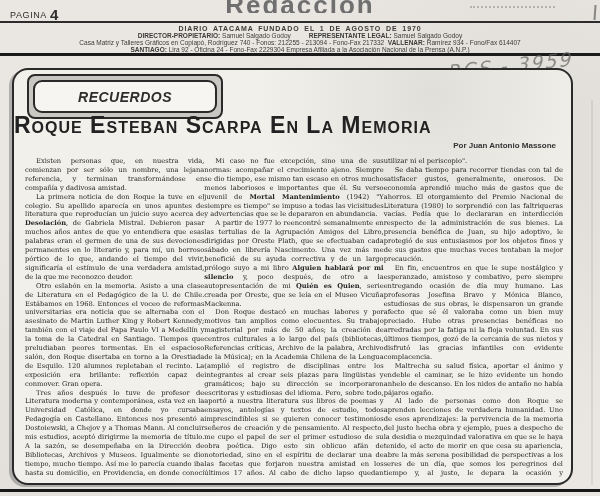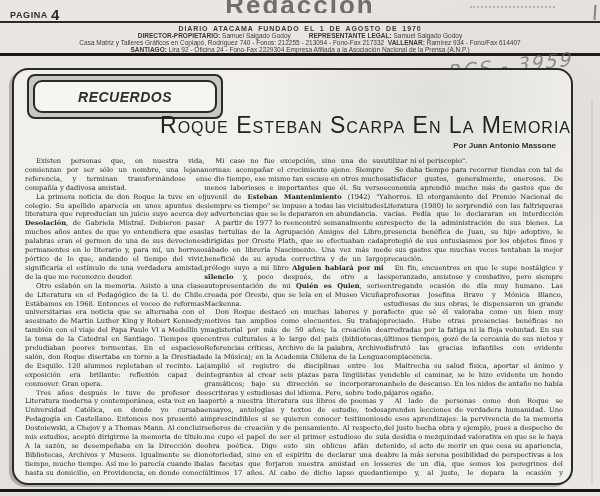--- a/index.html
+++ b/index.html
@@ -2,21 +2,21 @@
 <html lang="es"><head>
 <meta charset="utf-8">
 <style>
   html,body{margin:0;padding:0;}
   body{width:600px;height:496px;background:#dcdad6;font-family:"Liberation Sans",sans-serif;}
   .page{position:relative;width:600px;height:496px;background:#eae7e2;overflow:hidden;
         background-image:radial-gradient(circle at 88% 30%, rgba(205,203,197,.35), transparent 45%),
                          radial-gradient(circle at 10% 95%, rgba(208,205,199,.3), transparent 40%);}
   
   .page-label{position:absolute;left:10px;top:6px;color:#2e2e2e;}
-  .page-label .lbl{font-size:9px;font-weight:bold;letter-spacing:.6px;vertical-align:2px;}
+  .page-label .lbl{font-size:9px;font-weight:normal;letter-spacing:.6px;vertical-align:2px;}
   .page-label .num{font-size:15px;font-weight:bold;margin-left:3px;}
   .ghost-strip{position:absolute;left:0;top:0;width:100%;height:13px;overflow:hidden;text-align:center;}
   .ghost-strip span{display:inline-block;margin-top:-15px;font-size:26px;font-weight:bold;
         letter-spacing:2px;color:#6f6f6f;filter:blur(.6px);}
   .ghost-dashes{position:absolute;right:45px;top:6px;width:85px;height:6px;
         border-top:2px dotted rgba(120,120,120,.45);filter:blur(.5px);}
   .edge-tick{position:absolute;right:4px;top:5px;width:2px;height:15px;background:rgba(40,40,40,.5);transform:rotate(4deg);}
   .rule-top{position:absolute;left:0;top:21px;width:600px;height:2px;background:#2c2c2c;}
   .masthead{position:absolute;left:0;top:25px;width:600px;text-align:center;color:#3b3b3b;
         font-size:6.5px;line-height:7px;}
@@ -35,22 +35,22 @@
         box-shadow:-3px 2px 0 rgba(95,95,95,.4);
         background-image:radial-gradient(circle at 75% 6%, rgba(200,198,192,.4), transparent 30%);}
   .edge-shade{position:absolute;right:7px;top:100px;width:2px;height:385px;background:rgba(0,0,0,.07);}
   
   .badge{position:absolute;left:13px;top:4px;width:192px;height:41px;background:#c9c7c2;
         border:2px solid #2a2a2a;border-radius:8px;}
   .badge-inner{position:absolute;left:4px;right:4px;top:4px;bottom:4px;background:#f6f5f1;
         border:2px solid #2a2a2a;border-radius:9px;display:flex;align-items:center;justify-content:center;}
   .badge-inner span{font-style:italic;font-weight:bold;font-size:14px;letter-spacing:.5px;color:#2e2e2e;}
   
-  .title{position:absolute;left:0;width:100%;top:42px;text-align:right;white-space:nowrap;
-        font-variant:small-caps;font-weight:normal;font-size:23px;letter-spacing:1px;color:#222;}
+  .title{position:absolute;left:0;width:100%;top:42px;text-align:left;white-space:nowrap;
+        font-variant:small-caps;font-weight:bold;font-size:23px;letter-spacing:1px;color:#222;}
   .byline{position:absolute;right:15px;top:71px;font-size:8px;font-weight:bold;color:#333;}
   
   .columns{position:absolute;left:11px;top:87px;width:538px;height:320px;display:flex;
         font-family:"DejaVu Serif","Liberation Serif",serif;font-size:6.7px;line-height:8.9px;
         color:#262626;text-align:justify;overflow:hidden;hyphens:auto;}
   .col{flex:1;min-width:0;}
   .col p{margin:0;text-indent:11px;}
   .col p.no-indent{text-indent:0;}
 </style>
 </head>
@@ -92,21 +92,21 @@
     <div class="byline">Por Juan Antonio Massone</div>
 
     <div class="columns">
       <div class="col">
         <p>Existen personas que, en nuestra vida, comienzan por ser sólo un nombre, una lejana referencia, y terminan transformándose en compañía y dadivosa amistad.</p>
         <p><span>La primera noticia de don Roque la tuve en el colegio. Su apellido aparecía en unos apuntes de literatura que reproducían un juicio suyo acerca de </span><b>Desolación</b><span>, de Gabriela Mistral. Debieron pasar muchos años antes de que yo entendiera que esas palabras eran el germen de una de sus devociones permanentes en lo literario y, para mí, un borroso pórtico de lo que, andando el tiempo del vivir, significaría el estímulo de una verdadera amistad, de la que me reconozco deudor.</span></p>
         <p>Otro eslabón en la memoria. Asisto a una clase de Literatura en el Pedagógico de la U. de Chile. Estábamos en 1968. Entonces el voceo de reformas universitarias era noticia que se alternaba con el asesinato de Martin Luther King y Robert Kennedy; también con el viaje del Papa Paulo VI a Medellín y la toma de la Catedral en Santiago. Tiempos que preludiaban peores tormentas. En el espacioso salón, don Roque disertaba en torno a la Orestiada de Esquilo. 120 alumnos repletaban el recinto. La exposición era brillante: reflexión capaz de conmover. Gran opera.</p>
         <p>Tres años después lo tuve de profesor de Literatura moderna y contemporánea, esta vez en la Universidad Católica, en donde yo cursaba Pedagogía en Castellano. Entonces nos presentó a Dostoiewski, a Chejov y a Thomas Mann. Al concluir mis estudios, aceptó dirigirme la memoria de título. A la sazón, se desempeñaba en la Dirección de Bibliotecas, Archivos y Museos. Igualmente se dio tiempo, mucho tiempo. Así me lo parecía cuando iba hasta su domicilio, en Providencia, en donde conocí a su madre, doña María de la Esperanza. Las horas de correcciones minuciosas se alternaban con anécdotas y reflexiones acerca de la escritura y de los grandes temas humanos. Su exigencia buscaba lo esencial: el diálogo directo entre lector y texto. Cuando, alguna vez, traté de impresionarlo utilizando algún vocablo proveniente de esas ruidosas novedades que son las jerigonzas de moda, una cara de auténtica extrañeza las recibía y sin más ni más el diccionario se encargaba de despejar las nieblas o de aportar vocablos más sinceros.</p>
       </div>
       <div class="col">
-        <p><span>Mi caso no fue excepción, sino una de sus normas: acompañar el crecimiento ajeno. Siempre se dio tiempo, ese mismo tan escaso en otros mucho menos laboriosos e importantes que él. Su verso juvenil de </span><b>Esteban Mantenimiento</b><span> (1942) "Y siempre es tiempo" se impuso a todas las vicisitudes y advertencias que se le depararon en abundancia.</span></p>
+        <p><span>Mi caso no fue excepción, sino una de sus normas: acompañar el crecimiento ajeno. Siempre se dio tiempo, ese mismo tan escaso en otros mucho menos laboriosos e importantes que él. Su verso juvenil de </span><b>Mortal Mantenimiento</b><span> (1942) "Y siempre es tiempo" se impuso a todas las vicisitudes y advertencias que se le depararon en abundancia.</span></p>
         <p><span>A partir de 1977 lo reencontré semanalmente en las tertulias de la Agrupación Amigos del Libro, dirigidas por Oreste Plath, que se efectuaban cada sábado en librería Nascimento. Una vez más me beneficié de su ayuda correctiva y de un largo prólogo suyo a mi libro </span><b>Alguien hablará por mi silencio</b><span> y, poco después, de otro a la autopresentación de mi </span><b>Quién es Quien</b><span>, serie creada por Oreste, que se leía en el Museo Vicuña Mackenna.</span></p>
         <p>Don Roque destacó en muchas labores y por motivos tan amplios como elocuentes. Su trabajo magisterial por más de 50 años; la creación de centros culturales a lo largo del país (bibliotecas, Referencias críticas, Archivo de la palabra, Archivo de la Música); en la Academia Chilena de la Lengua (amplió el registro de disciplinas entre los integrantes al crear seis plazas para lingüistas y gramáticos; bajo su dirección se incorporaron escritoras y estudiosas del idioma. Pero, sobre todo, aportó a nuestra literatura sus libros de poemas y ensayos, antologías y textos de estudio, todos imprescindibles si se quieren conocer testimonios señeros de creación y de pensamiento. Al respecto, me cupo el papel de ser el primer estudioso de su obra poética. Digo esto sin oblicuo afán de notoriedad, sino en el espíritu de declarar una de las facetas que forjaron nuestra amistad en los últimos 17 años. Al cabo de dicho lapso quedan conmigo el recuerdo de tantos viajes: Valdivia, Osorno, San Felipe, Punta Arenas, Valle de Elqui, innómeras ocasiones de conversación, cartas suyas, anécdotas, trabajos compartidos en libros y jurados literarios. Momentos de gloria y de soledad nutrieron este conocerse.</p>
 
       </div>
       <div class="col">
         <p class="no-indent">utilizar ni el periscopio".</p>
         <p>Se daba tiempo para recorrer tiendas con tal de satisfacer gustos, generalmente, onerosos. De economía aprendió mucho más de gastos que de ahorros. El otorgamiento del Premio Nacional de Literatura (1980) lo sorprendió con las faltriqueras vacías. Pedía que lo declararan en interdicción respecto de la administración de sus bienes. La presencia benéfica de Juan, su hijo adoptivo, le protegió de sus entusiasmos por los objetos finos y de sus gastos que muchas veces tentaban la mejor precaución.</p>
         <p>En fin, encuentros en que le supe nostálgico y esperanzado, amistoso y combativo, pero siempre entregando ocasión de día muy humano. Las profesoras Josefina Bravo y Mónica Blanco, estudiosas de sus obras, le dispensaron un grande afecto que sé él valoraba como un bien muy preciado. Hubo otras presencias benéficas no arredradas por la fatiga ni la floja voluntad. En sus últimos tiempos, gozó de la cercanía de sus nietos y disfrutó las gracias infantiles con evidente complacencia.</p>
         <p>Maltrecha su salud física, aportar el ánimo y endeble el caminar, se le hizo evidente un hondo anhelo de descanso. En los nidos de antaño no había pájaros ogaño.</p>
         <p>Al lado de personas como don Roque se aprenden lecciones de verdadera humanidad. Uno de esos aprendizajes: la pervivencia de la memoria del justo hecha obra y ejemplo, pues a despecho de la desidia o mezquindad valorativa en que se le haya tenido, el acto de morir en que cesa su apariencia, abre la más serena posibilidad de perspectivas a los seres de un día, que somos los peregrinos del tiempo y, al justo, le depara la ocasión y cumplimiento del gran encuentro. Profético y esperanzado, el poeta Scarpa escribió:</p>

